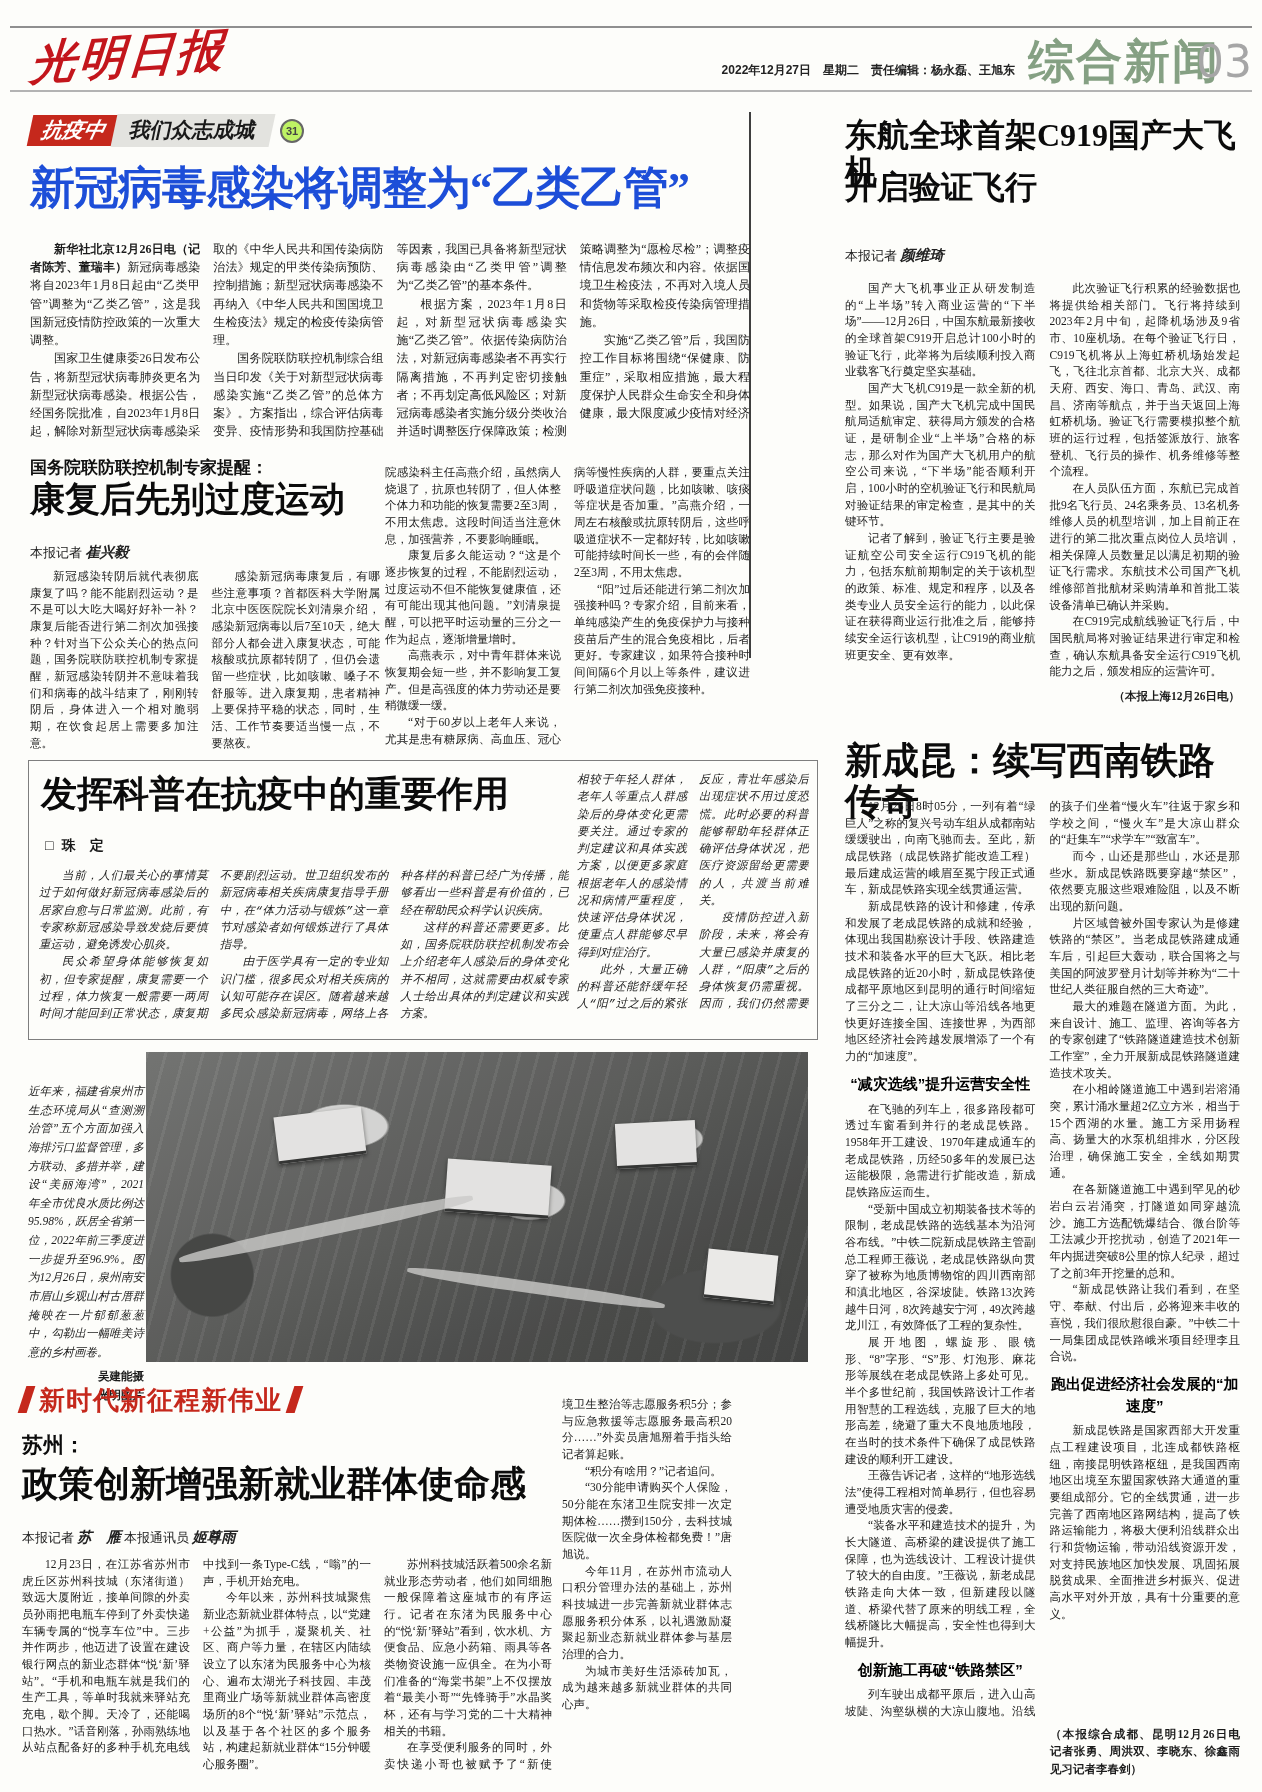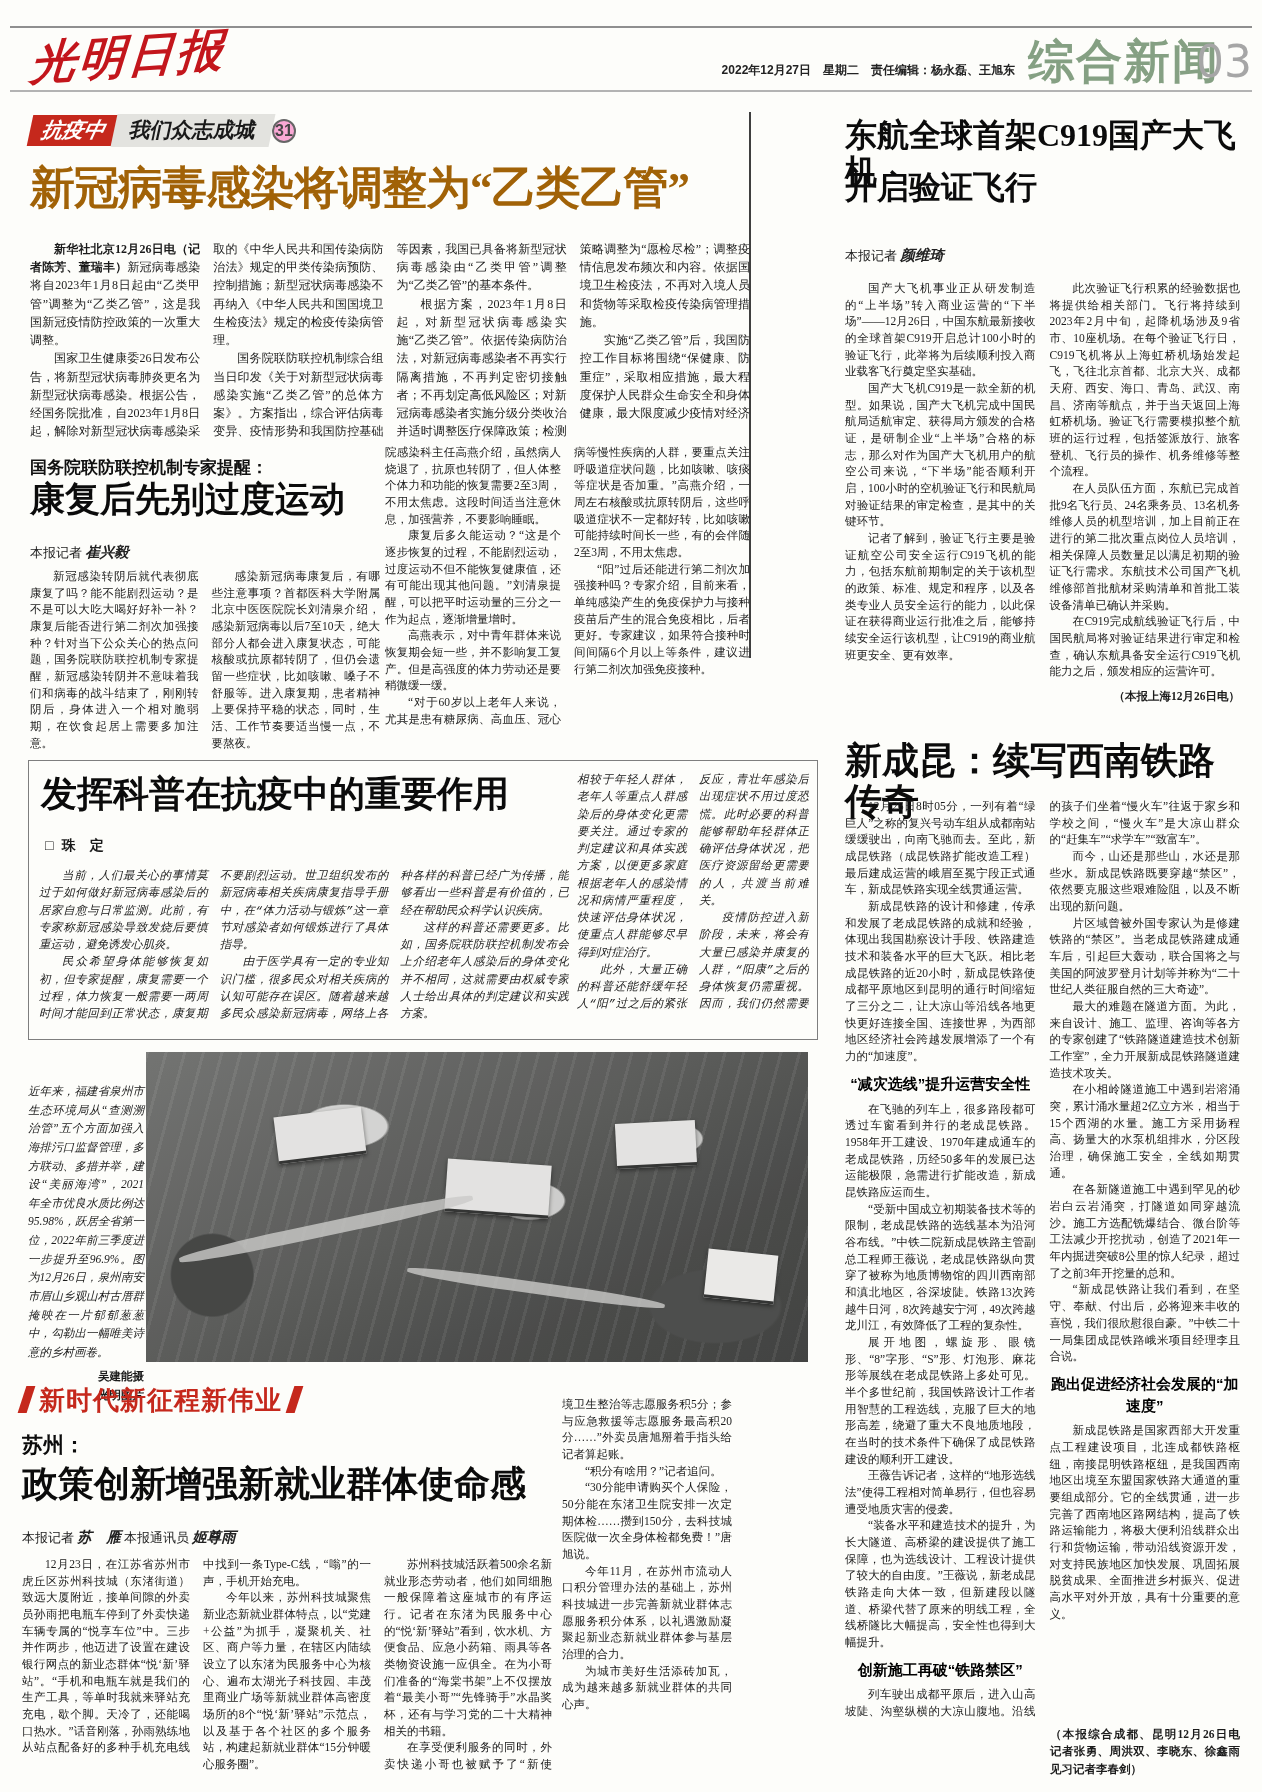--- a/index.html
+++ b/index.html
@@ -15,24 +15,24 @@
   #section-name{font-family:"Liberation Sans","DejaVu Sans",sans-serif;font-size:46px;font-weight:900;
             color:#85a083;letter-spacing:2px;line-height:1;}
   #page-number{font-family:"DejaVu Sans","Liberation Sans",sans-serif;font-size:44px;color:#a6a6a6;line-height:1;}
   
   #series-banner{display:flex;align-items:center;gap:0;}
   .tag-red{background:#c5281c;color:#fff;font-weight:900;font-style:italic;font-size:21px;
            padding:5px 12px;transform:skewX(-12deg);line-height:1;}
   .tag-gray{background:#e3e3df;color:#1a1a1a;font-weight:900;font-size:21px;
            padding:6px 16px;transform:skewX(-12deg);margin-left:-3px;line-height:1;}
   .issue-badge{display:inline-block;width:20px;height:20px;border:2px solid #666;border-radius:50%;
-           font-family:"Liberation Sans",sans-serif;font-size:16px;font-weight:700;color:#444;
-           text-align:center;line-height:20px;background:#f9a8d4;}
-  
-  .h-main{font-weight:900;font-size:45px;letter-spacing:-1px;white-space:nowrap;line-height:1.1;color:#a16207;}
+           font-family:"Liberation Sans",sans-serif;font-size:11px;font-weight:700;color:#444;
+           text-align:center;line-height:20px;margin-left:8px;background:#bef264;}
+  
+  .h-main{font-weight:900;font-size:45px;letter-spacing:-1px;white-space:nowrap;line-height:1.1;color:#1d4ed8;}
   .h-big{font-weight:900;line-height:1.12;color:#0b0b0b;}
   .kicker{font-family:Liberation Mono, monospace;font-weight:700;color:#111;}
   .byline{font-size:13px;color:#222;}
   .byline b{font-size:14.5px;font-style:italic;}
   
   .flow{column-fill:auto;overflow:hidden;text-align:justify;}
   .flow p{margin:0;}
   .blk-p{text-indent:2em;font-size:inherit;}
   .blk-pn{text-indent:0;}
   h3.blk-h{font-family:"Liberation Sans","DejaVu Sans",sans-serif;font-size:15px;font-weight:700;
@@ -94,21 +94,21 @@
   <div class="abs kicker" style="left:30px;top:456px;font-size:17px;">国务院联防联控机制专家提醒：</div>
   <div class="abs h-big" style="left:30px;top:480px;font-size:35px;">康复后先别过度运动</div>
   <div class="abs byline" style="left:30px;top:543px;">
     <span>本报记者</span>
     <b>崔兴毅</b>
   </div>
   <div class="abs flow c2 t11" style="left:30px;top:568px;width:350px;height:186px;column-gap:13px;">
       <p class="blk-p">新冠感染转阴后就代表彻底康复了吗？能不能剧烈运动？是不是可以大吃大喝好好补一补？康复后能否进行第二剂次加强接种？针对当下公众关心的热点问题，国务院联防联控机制专家提醒，新冠感染转阴并不意味着我们和病毒的战斗结束了，刚刚转阴后，身体进入一个相对脆弱期，在饮食起居上需要多加注意。</p>
       <p class="blk-p">感染新冠病毒康复后，有哪些注意事项？首都医科大学附属北京中医医院院长刘清泉介绍，感染新冠病毒以后7至10天，绝大部分人都会进入康复状态，可能核酸或抗原都转阴了，但仍会遗留一些症状，比如咳嗽、嗓子不舒服等。进入康复期，患者精神上要保持平稳的状态，同时，生活、工作节奏要适当慢一点，不要熬夜。</p>
     </div>
-  <div class="abs flow c2 t11" style="left:385px;top:444px;width:365px;height:298px;column-gap:13px;">
+  <div class="abs flow c2 t11" style="left:385px;top:464px;width:365px;height:298px;column-gap:13px;">
       <p class="blk-pn">院感染科主任高燕介绍，虽然病人烧退了，抗原也转阴了，但人体整个体力和功能的恢复需要2至3周，不用太焦虑。这段时间适当注意休息，加强营养，不要影响睡眠。</p>
       <p class="blk-p">康复后多久能运动？“这是个逐步恢复的过程，不能剧烈运动，过度运动不但不能恢复健康值，还有可能出现其他问题。”刘清泉提醒，可以把平时运动量的三分之一作为起点，逐渐增量增时。</p>
       <p class="blk-p">高燕表示，对中青年群体来说恢复期会短一些，并不影响复工复产。但是高强度的体力劳动还是要稍微缓一缓。</p>
       <p class="blk-p">“对于60岁以上老年人来说，尤其是患有糖尿病、高血压、冠心病等慢性疾病的人群，要重点关注呼吸道症状问题，比如咳嗽、咳痰等症状是否加重。”高燕介绍，一周左右核酸或抗原转阴后，这些呼吸道症状不一定都好转，比如咳嗽可能持续时间长一些，有的会伴随2至3周，不用太焦虑。</p>
       <p class="blk-p">“阳”过后还能进行第二剂次加强接种吗？专家介绍，目前来看，单纯感染产生的免疫保护力与接种疫苗后产生的混合免疫相比，后者更好。专家建议，如果符合接种时间间隔6个月以上等条件，建议进行第二剂次加强免疫接种。</p>
     </div>
 
   <div class="abs" id="science-box" style="left:28px;top:760px;width:788px;height:278px;">
     <div class="abs h-big" style="left:12px;top:16px;font-size:36px;">发挥科普在抗疫中的重要作用</div>
     <div class="abs" style="left:16px;top:76px;font-size:14px;font-weight:700;">□ 珠　定</div>

